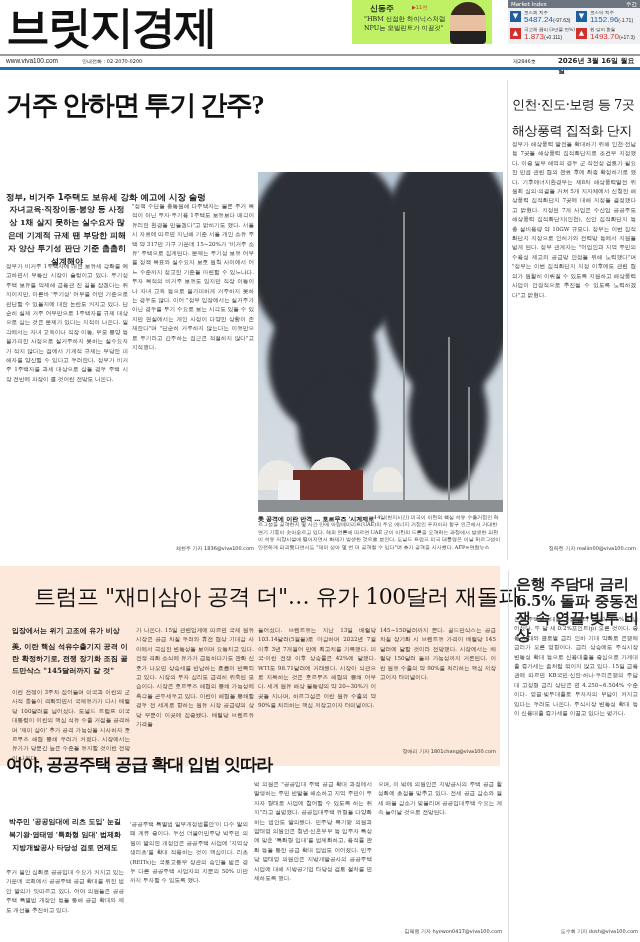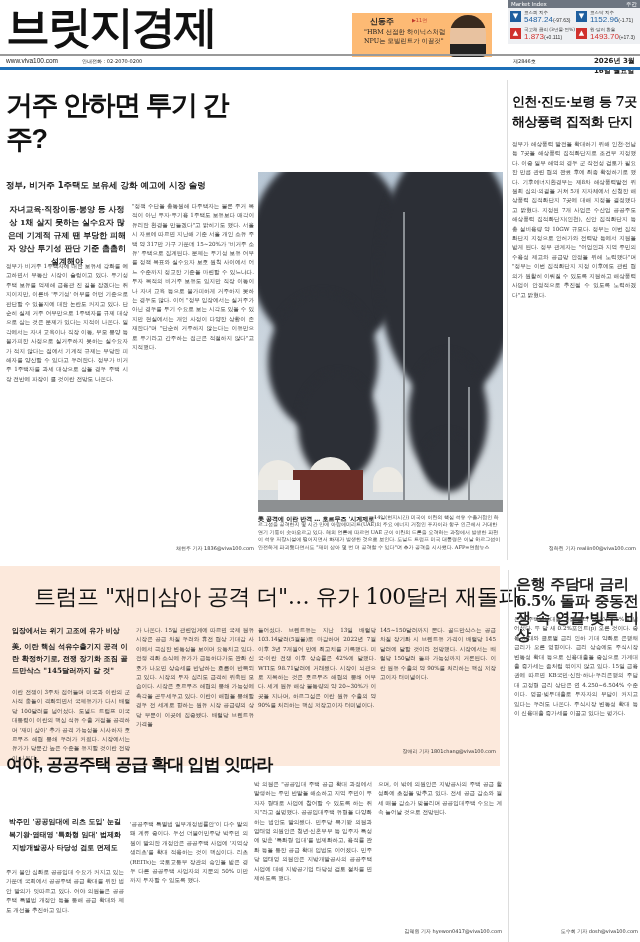--- a/index.html
+++ b/index.html
@@ -2,60 +2,60 @@
 <html><head>
 <meta charset="utf-8">
 <style>
   * { box-sizing: border-box; margin: 0; padding: 0; }
   body { width: 640px; height: 942px; background: #fff; font-family: "DejaVu Serif", serif; color: #222; overflow: hidden; position: relative; }
   .abs { position: absolute; }
   .serif { font-family: "DejaVu Serif", "Liberation Serif", serif; text-align: center; }
 
   
   #masthead-logo { left: 6px; top: 2px; font-family: "DejaVu Sans", sans-serif; font-weight: 900; font-size: 44px; letter-spacing: -2px; color: #111; line-height: 50px; }
-  #teaser { left: 352px; top: 13px; width: 140px; height: 44px; background: #fdba74; }
+  #teaser { left: 352px; top: 0; width: 140px; height: 44px; background: #bef264; }
   #teaser .name { position: absolute; left: 18px; top: 3px; font-size: 8px; font-weight: bold; font-family: "DejaVu Sans", sans-serif; }
   #teaser .page { position: absolute; left: 60px; top: 4px; font-size: 5px; color: #c0392b; font-family: "DejaVu Sans", sans-serif; }
   #teaser .quote { position: absolute; left: 12px; top: 15px; font-size: 6.4px; line-height: 9px; width: 82px; }
   #teaser .face { position: absolute; right: 6px; top: 2px; width: 36px; height: 42px; border-radius: 18px 18px 4px 4px; background: linear-gradient(#3a2a1e 0 30%, #e8c2a0 30% 70%, #222 70%); }
   #market { left: 508px; top: 0; width: 132px; height: 44px; background: #eef0f3; }
   #market .hdr { position: absolute; left: 0; top: 0; width: 132px; height: 8px; background: #6d7580; color: #fff; font-size: 5.5px; font-family: "DejaVu Sans", sans-serif; padding: 0 3px; line-height: 8px; display: flex; justify-content: space-between; }
   .mi { position: absolute; width: 64px; height: 17px; }
   .mi .arrow { position: absolute; left: 2px; top: 2px; width: 11px; height: 11px; color: #fff; font-size: 7px; text-align: center; line-height: 11px; }
   .mi .lbl { position: absolute; left: 16px; top: 1px; font-size: 4.5px; font-family: "DejaVu Sans", sans-serif; color: #333; white-space: nowrap; }
   .mi .val { position: absolute; left: 16px; top: 6px; font-size: 8px; font-family: "Liberation Sans", sans-serif; white-space: nowrap; }
   .mi .chg { font-size: 5px; color: #333; }
   .down .arrow { background: #1f5f9f; }
   .up .arrow { background: #d0312d; }
   .down .val { color: #1f5f9f; }
   .up .val { color: #d0312d; }
 
   #top-rule-gray { left: 0; top: 54px; width: 640px; height: 2px; background: #9a9a9a; }
   #url { left: 6px; top: 57px; font-size: 6.5px; font-family: "Liberation Sans", sans-serif; }
   #phone { left: 82px; top: 58px; font-size: 5px; font-family: "DejaVu Sans", sans-serif; }
   #issue { left: 513px; top: 58px; font-size: 5px; font-family: "DejaVu Sans", sans-serif; }
-  #date { left: 558px; top: 56px; font-size: 7px; font-family: "DejaVu Sans", sans-serif; font-weight: bold; margin-left: 36px; }
+  #date { left: 558px; top: 56px; font-size: 7px; font-family: "DejaVu Sans", sans-serif; font-weight: bold; }
   #top-rule-blue { left: 0; top: 67px; width: 640px; height: 3px; background: #1d6fb8; }
 
   
-  #lead-headline { left: 6px; top: 88px; width: 260px; font-family: Liberation Sans, sans-serif; font-weight: bold; font-size: 27px; line-height: 34px; letter-spacing: -1.5px; color: #111; }
-  #lead-sub { left: 6px; top: 180px; font-family: "DejaVu Sans", sans-serif; font-weight: bold; font-size: 8.5px; }
+  #lead-headline { left: 6px; top: 88px; width: 260px; font-family: Liberation Serif, serif; font-weight: bold; font-size: 27px; line-height: 34px; letter-spacing: -1.5px; color: #111; }
+  #lead-sub { left: 6px; top: 192px; font-family: "DejaVu Sans", sans-serif; font-weight: bold; font-size: 8.5px; }
   #lead-deck { left: 6px; top: 203px; width: 122px; font-weight: bold; font-size: 8px; line-height: 13px; }
   .body { font-size: 5.6px; line-height: 9.4px; color: #333; text-align: justify; overflow: hidden; }
   .byline { font-size: 5px; color: #333; text-align: right; font-family: "DejaVu Sans", sans-serif; }
 
   #lead-photo { left: 258px; top: 172px; width: 245px; height: 340px; background: linear-gradient(180deg, #b9c8d6 0%, #cfd8e0 60%, #d8dde0 100%); overflow: hidden; }
   .smoke { position: absolute; border-radius: 50%; background: #2c2f36; filter: blur(3px); }
   .pole { position: absolute; width: 2px; background: #8a8f94; }
   .tank { position: absolute; border-radius: 30px 30px 0 0; background: #eceae4; }
   #photo-caption-title { left: 258px; top: 515px; font-size: 6px; font-family: "DejaVu Sans", sans-serif; font-weight: bold; color: #111; }
   #photo-caption { left: 258px; top: 514px; width: 245px; font-size: 5px; line-height: 7.4px; color: #333; text-indent: 116px; }
 
   
-  #right-headline { left: 512px; top: 92px; width: 128px; font-weight: bold; font-size: 13px; line-height: 20px; letter-spacing: -0.5px; color: #111; }
+  #right-headline { left: 512px; top: 92px; width: 128px; font-weight: normal; font-size: 13px; line-height: 26px; letter-spacing: -0.5px; color: #111; }
 
   
   #trump-box { left: 0; top: 566px; width: 500px; height: 200px; background: #fce9dc; }
   #trump-headline { left: 34px; top: 582px; font-size: 22px; letter-spacing: -0.5px; color: #111; white-space: nowrap; }
   #trump-sub { left: 12px; top: 626px; font-family: "DejaVu Sans", sans-serif; font-weight: bold; font-size: 7px; }
   #trump-deck { left: 12px; top: 641px; width: 118px; font-weight: bold; font-size: 7.2px; line-height: 12px; }
 
   #bank-headline { left: 516px; top: 576px; width: 124px; font-weight: bold; font-size: 15px; line-height: 17px; letter-spacing: -0.3px; }
 
   #housing-headline { left: 6px; top: 753px; font-family: Liberation Sans, sans-serif; font-size: 17px; font-weight: bold; letter-spacing: -0.8px; color: #111; }

